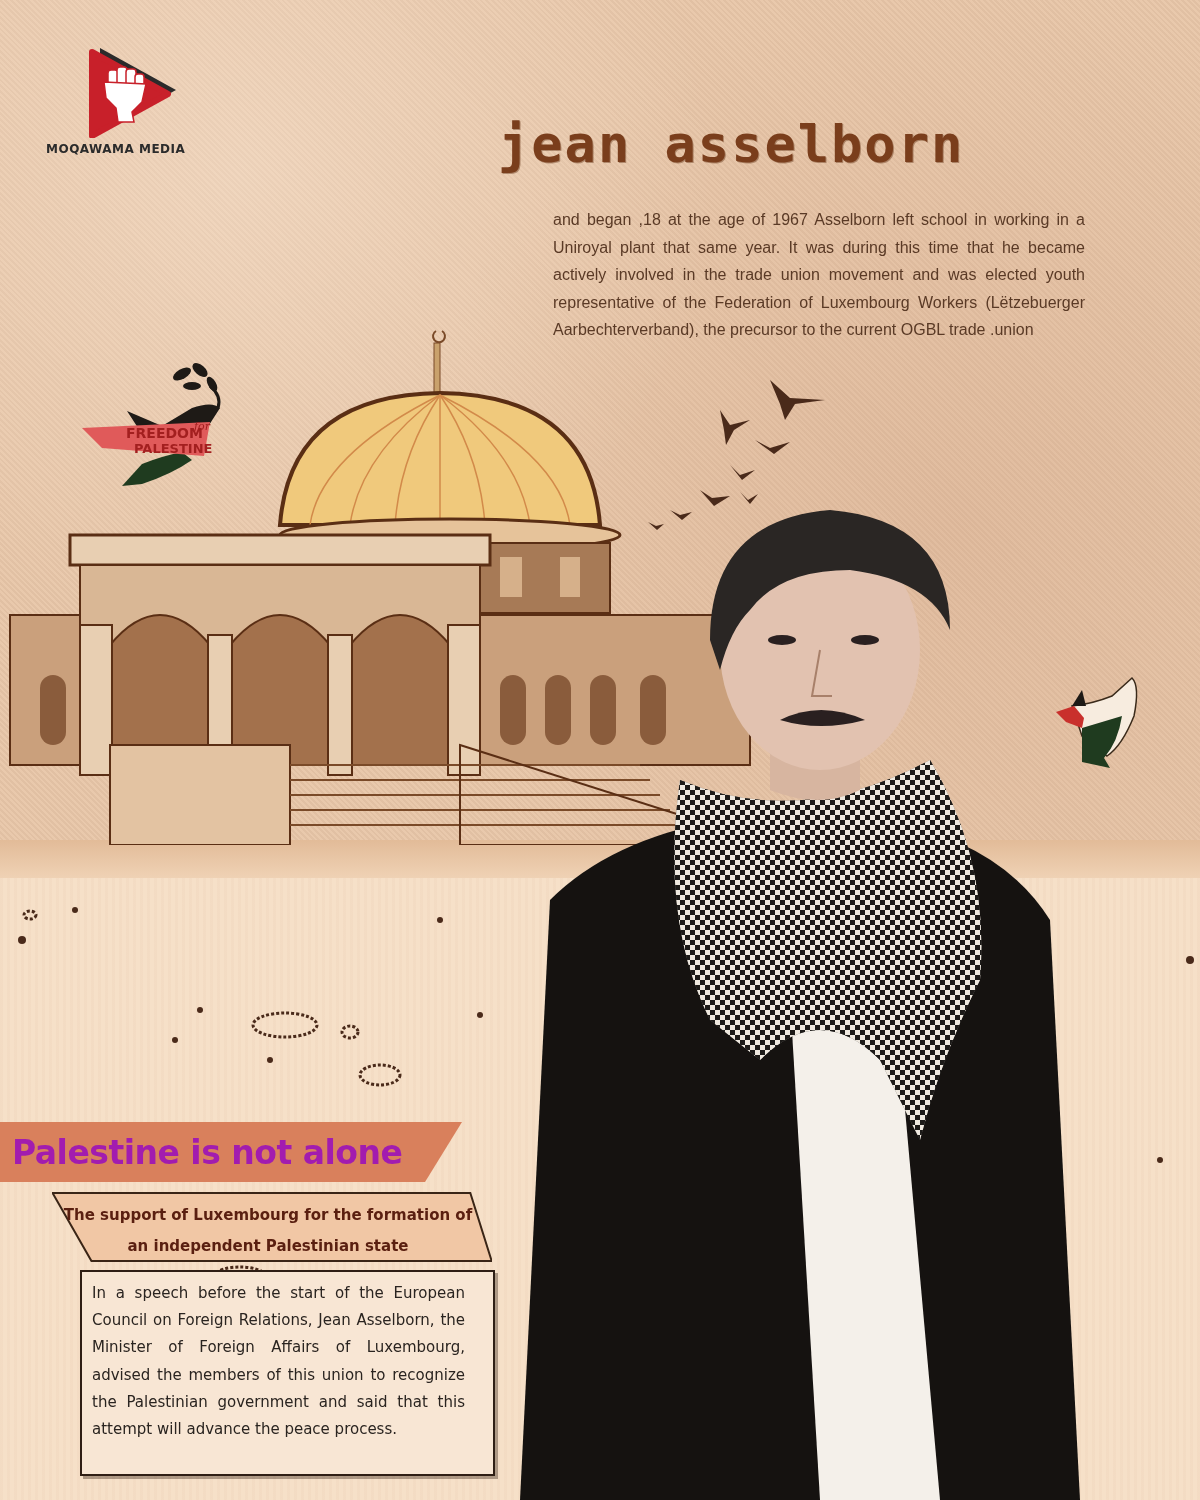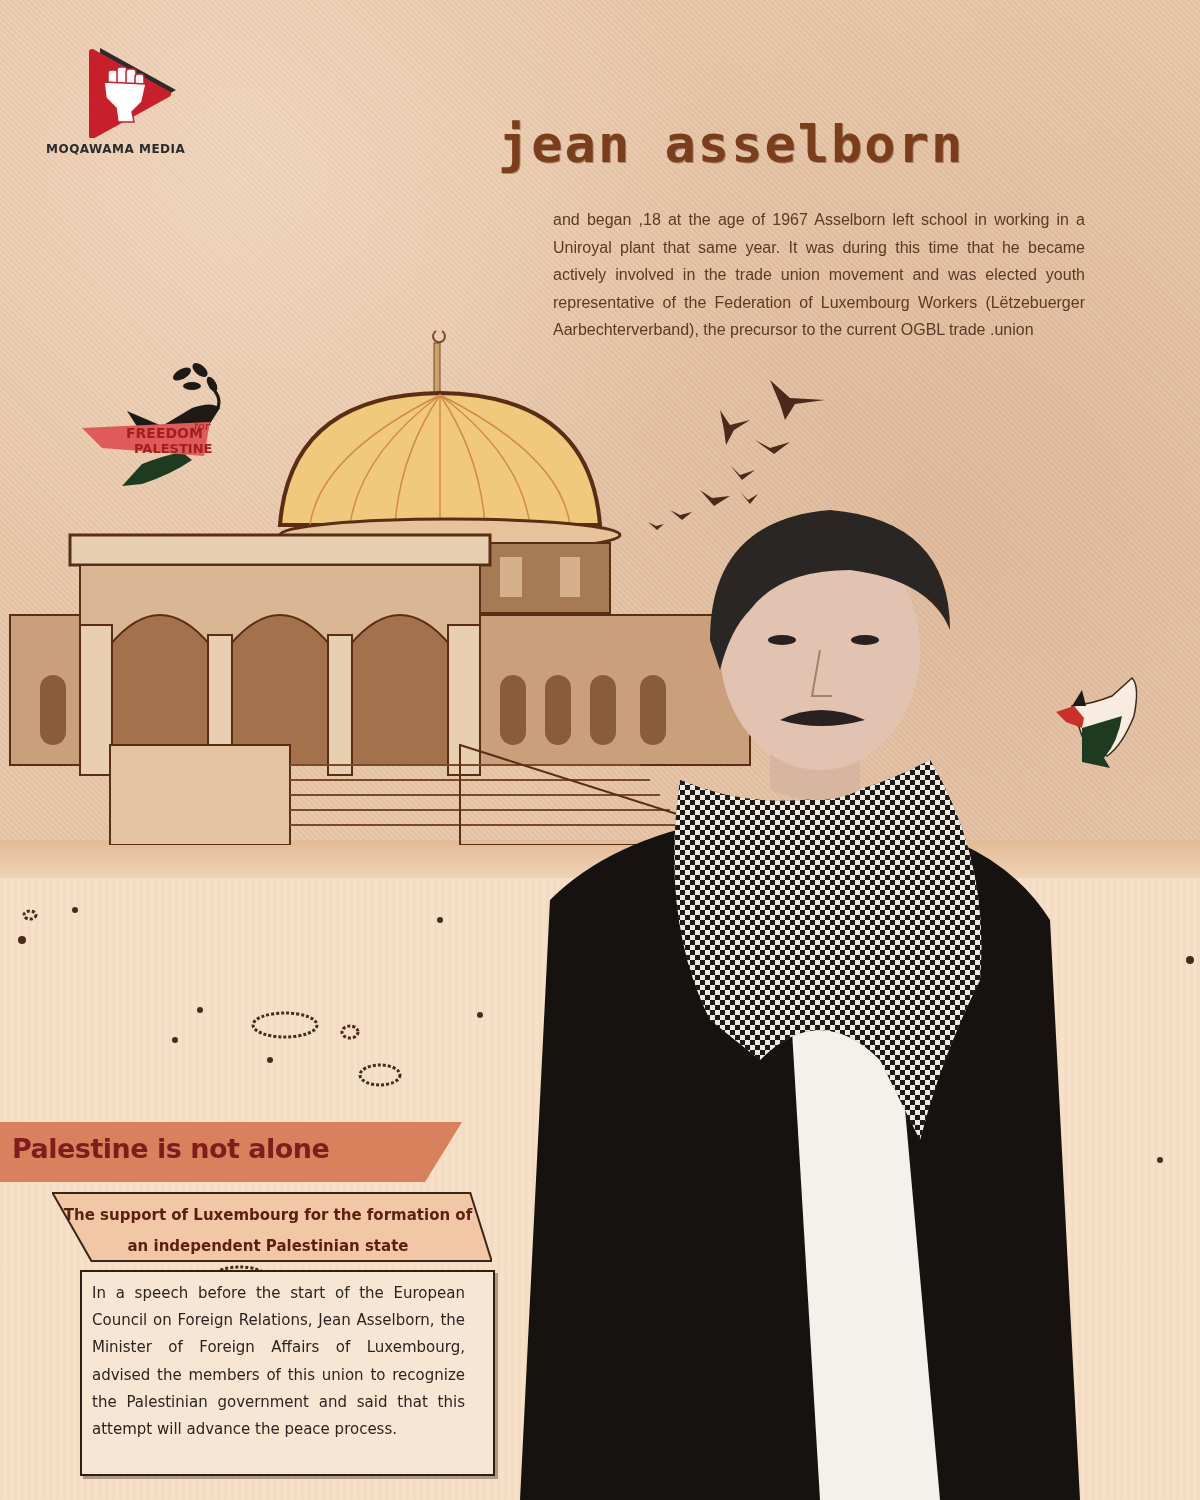--- a/index.html
+++ b/index.html
@@ -55,21 +55,21 @@
   .person { position: absolute; left: 520px; top: 500px; }
 
   .headline-banner {
     position: absolute; left: 0; top: 1122px; width: 462px; height: 60px;
     background: #d9805c;
     clip-path: polygon(0 0, 100% 0, 92% 100%, 0 100%);
   }
   .headline {
     position: absolute; left: 12px; top: 1133px;
     font-family: "DejaVu Sans", sans-serif;
-    font-size: 27px; font-weight: bold; color: #7f1d1d;
+    font-size: 33px; font-weight: bold; color: #a21caf;
     letter-spacing: -0.5px;
   }
   .sub-banner {
     position: absolute; left: 52px; top: 1192px; width: 440px; height: 70px;
     background: #f1c7a5;
     border-top: 2px solid #3a2516; border-bottom: 2px solid #3a2516;
     clip-path: polygon(0 0, 95% 0, 100% 100%, 9% 100%);
   }
   .sub-banner-edge {
     position: absolute; left: 52px; top: 1192px; width: 440px; height: 70px;

